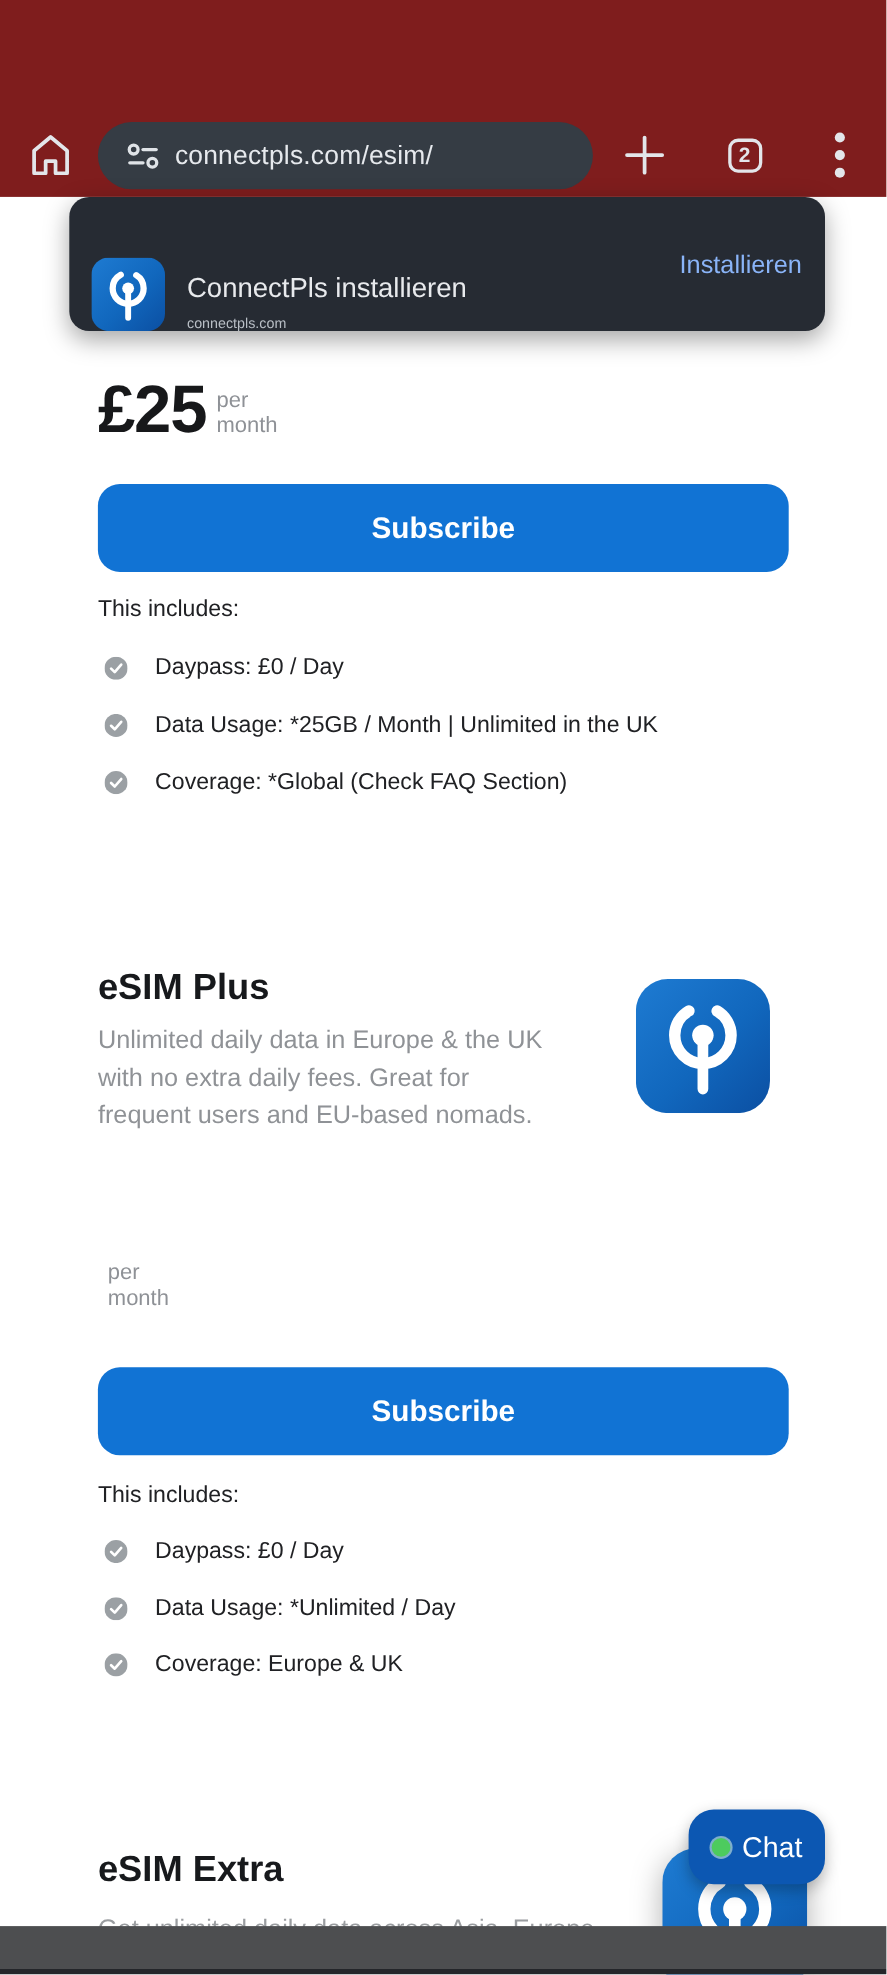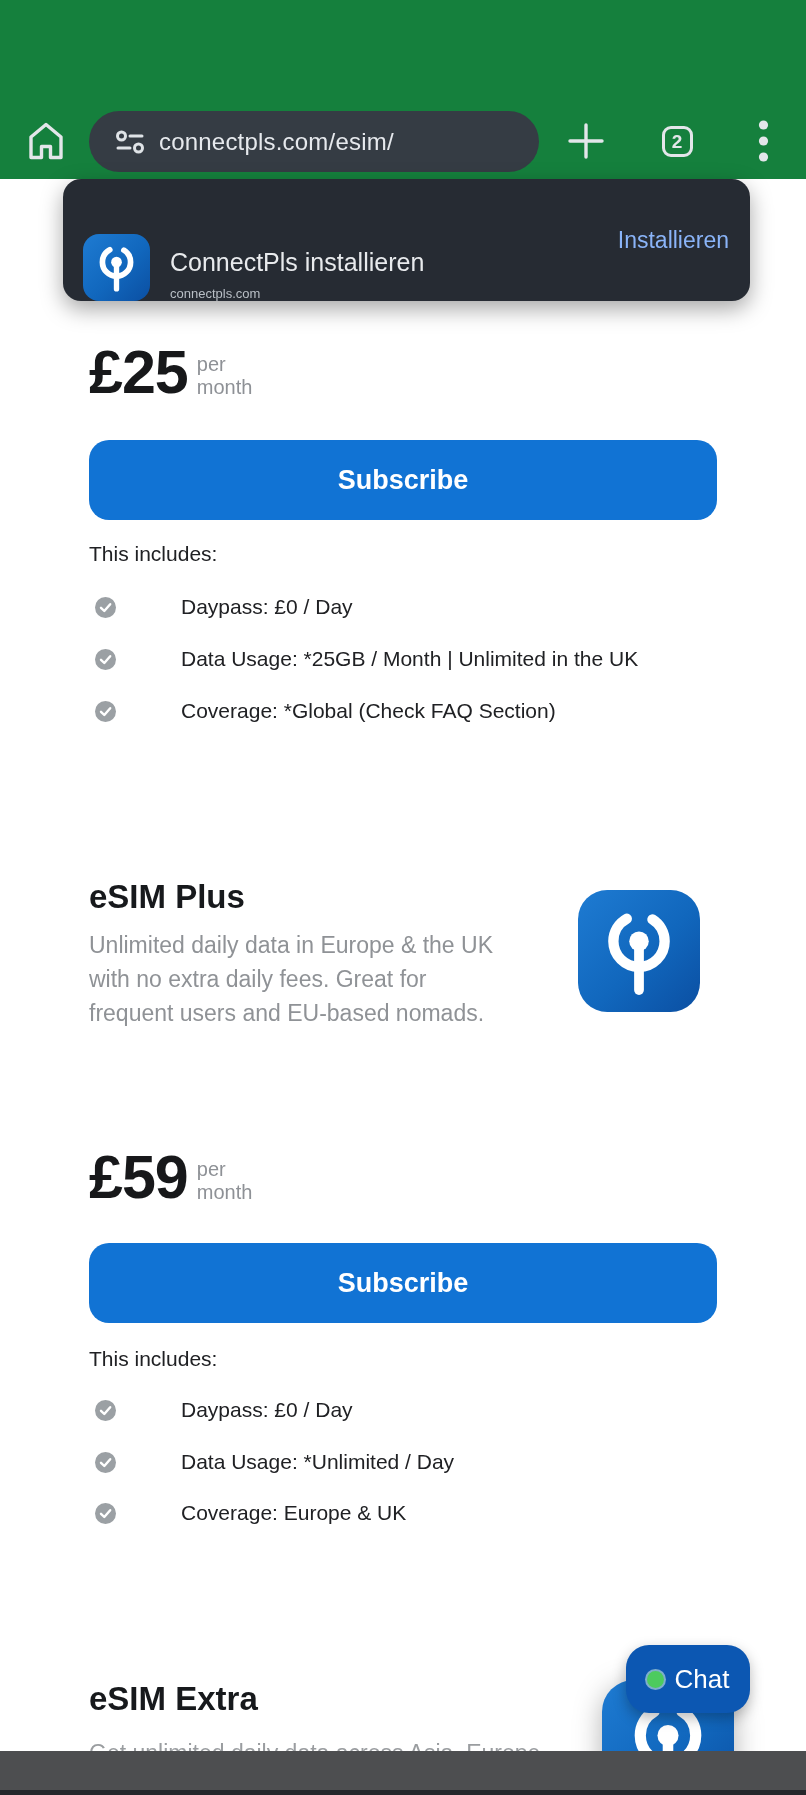--- a/index.html
+++ b/index.html
@@ -5,21 +5,21 @@
   html,body{margin:0;padding:0;}
   body{
     width:806px;height:1795px;position:relative;overflow:hidden;
     background:#ffffff;
     font-family:"Liberation Sans", sans-serif;
     -webkit-font-smoothing:antialiased;
   }
   
   .chrome{
     position:absolute;left:0;top:0;width:806px;height:179px;
-    background:#15803d;z-index:15;
+    background:#7f1d1d;z-index:15;
   }
   .home-btn{position:absolute;left:26px;top:119px;width:40px;height:44px;display:flex;align-items:center;justify-content:center;}
   .omnibox{
     position:absolute;left:89px;top:111px;width:450px;height:61px;border-radius:31px;
     background:#353c44;display:flex;align-items:center;padding-left:26px;box-sizing:border-box;
   }
   .omnibox .url{
     color:#e6e9ed;font-size:24px;letter-spacing:.2px;margin-left:14px;white-space:nowrap;
   }
   .newtab-btn{position:absolute;left:566px;top:121px;width:40px;height:40px;display:flex;align-items:center;justify-content:center;}
@@ -57,21 +57,21 @@
     position:absolute;left:89px;width:628px;height:80px;border-radius:20px;border:none;
     background:#1173d4;color:#ffffff;font-size:27px;font-weight:700;
     font-family:"Liberation Sans",sans-serif;
     display:flex;align-items:center;justify-content:center;cursor:pointer;
   }
   .cta1{top:440px;} .cta2{top:1243px;}
 
   .includes{position:absolute;left:89px;color:#202124;font-size:21px;line-height:24px;}
   .inc1{top:542px;} .inc2{top:1347px;}
 
-  .feature{position:absolute;left:89px;display:flex;align-items:center;height:24px;padding-left:6px;gap:40px;}
+  .feature{position:absolute;left:89px;display:flex;align-items:center;height:24px;padding-left:6px;}
   .feature .ck{width:21px;height:21px;margin-right:25px;flex:0 0 auto;}
   .feature .ftxt{color:#202124;font-size:21px;white-space:nowrap;}
   .f1a{top:595px;} .f1b{top:647px;} .f1c{top:699px;}
   .f2a{top:1398px;} .f2b{top:1450px;} .f2c{top:1501px;}
 
   
   .sec-title{position:absolute;left:89px;font-size:33px;line-height:40px;font-weight:700;color:#17191c;}
   .t-plus{top:877px;} .t-extra{top:1679px;}
   .desc{position:absolute;left:89px;top:928px;color:#8f9296;font-size:23px;line-height:34px;}
   .brand-logo{position:absolute;left:578px;top:890px;width:122px;height:122px;}
@@ -205,21 +205,20 @@
 <div class="desc">
   <div>Unlimited daily data in Europe &amp; the UK</div>
   <div>with no extra daily fees. Great for</div>
   <div>frequent users and EU-based nomads.</div>
 </div>
 <svg class="brand-logo" viewBox="0 0 100 100">
   <use href="#cp-logo"></use>
 </svg>
 
 <div class="price-row p2">
-  <span class="price-amt">£59</span>
   <span class="price-per">
     <span>per</span>
     <span>month</span>
   </span>
 </div>
 
 <button class="cta cta2">Subscribe</button>
 
 <div class="includes inc2">This includes:</div>
 

